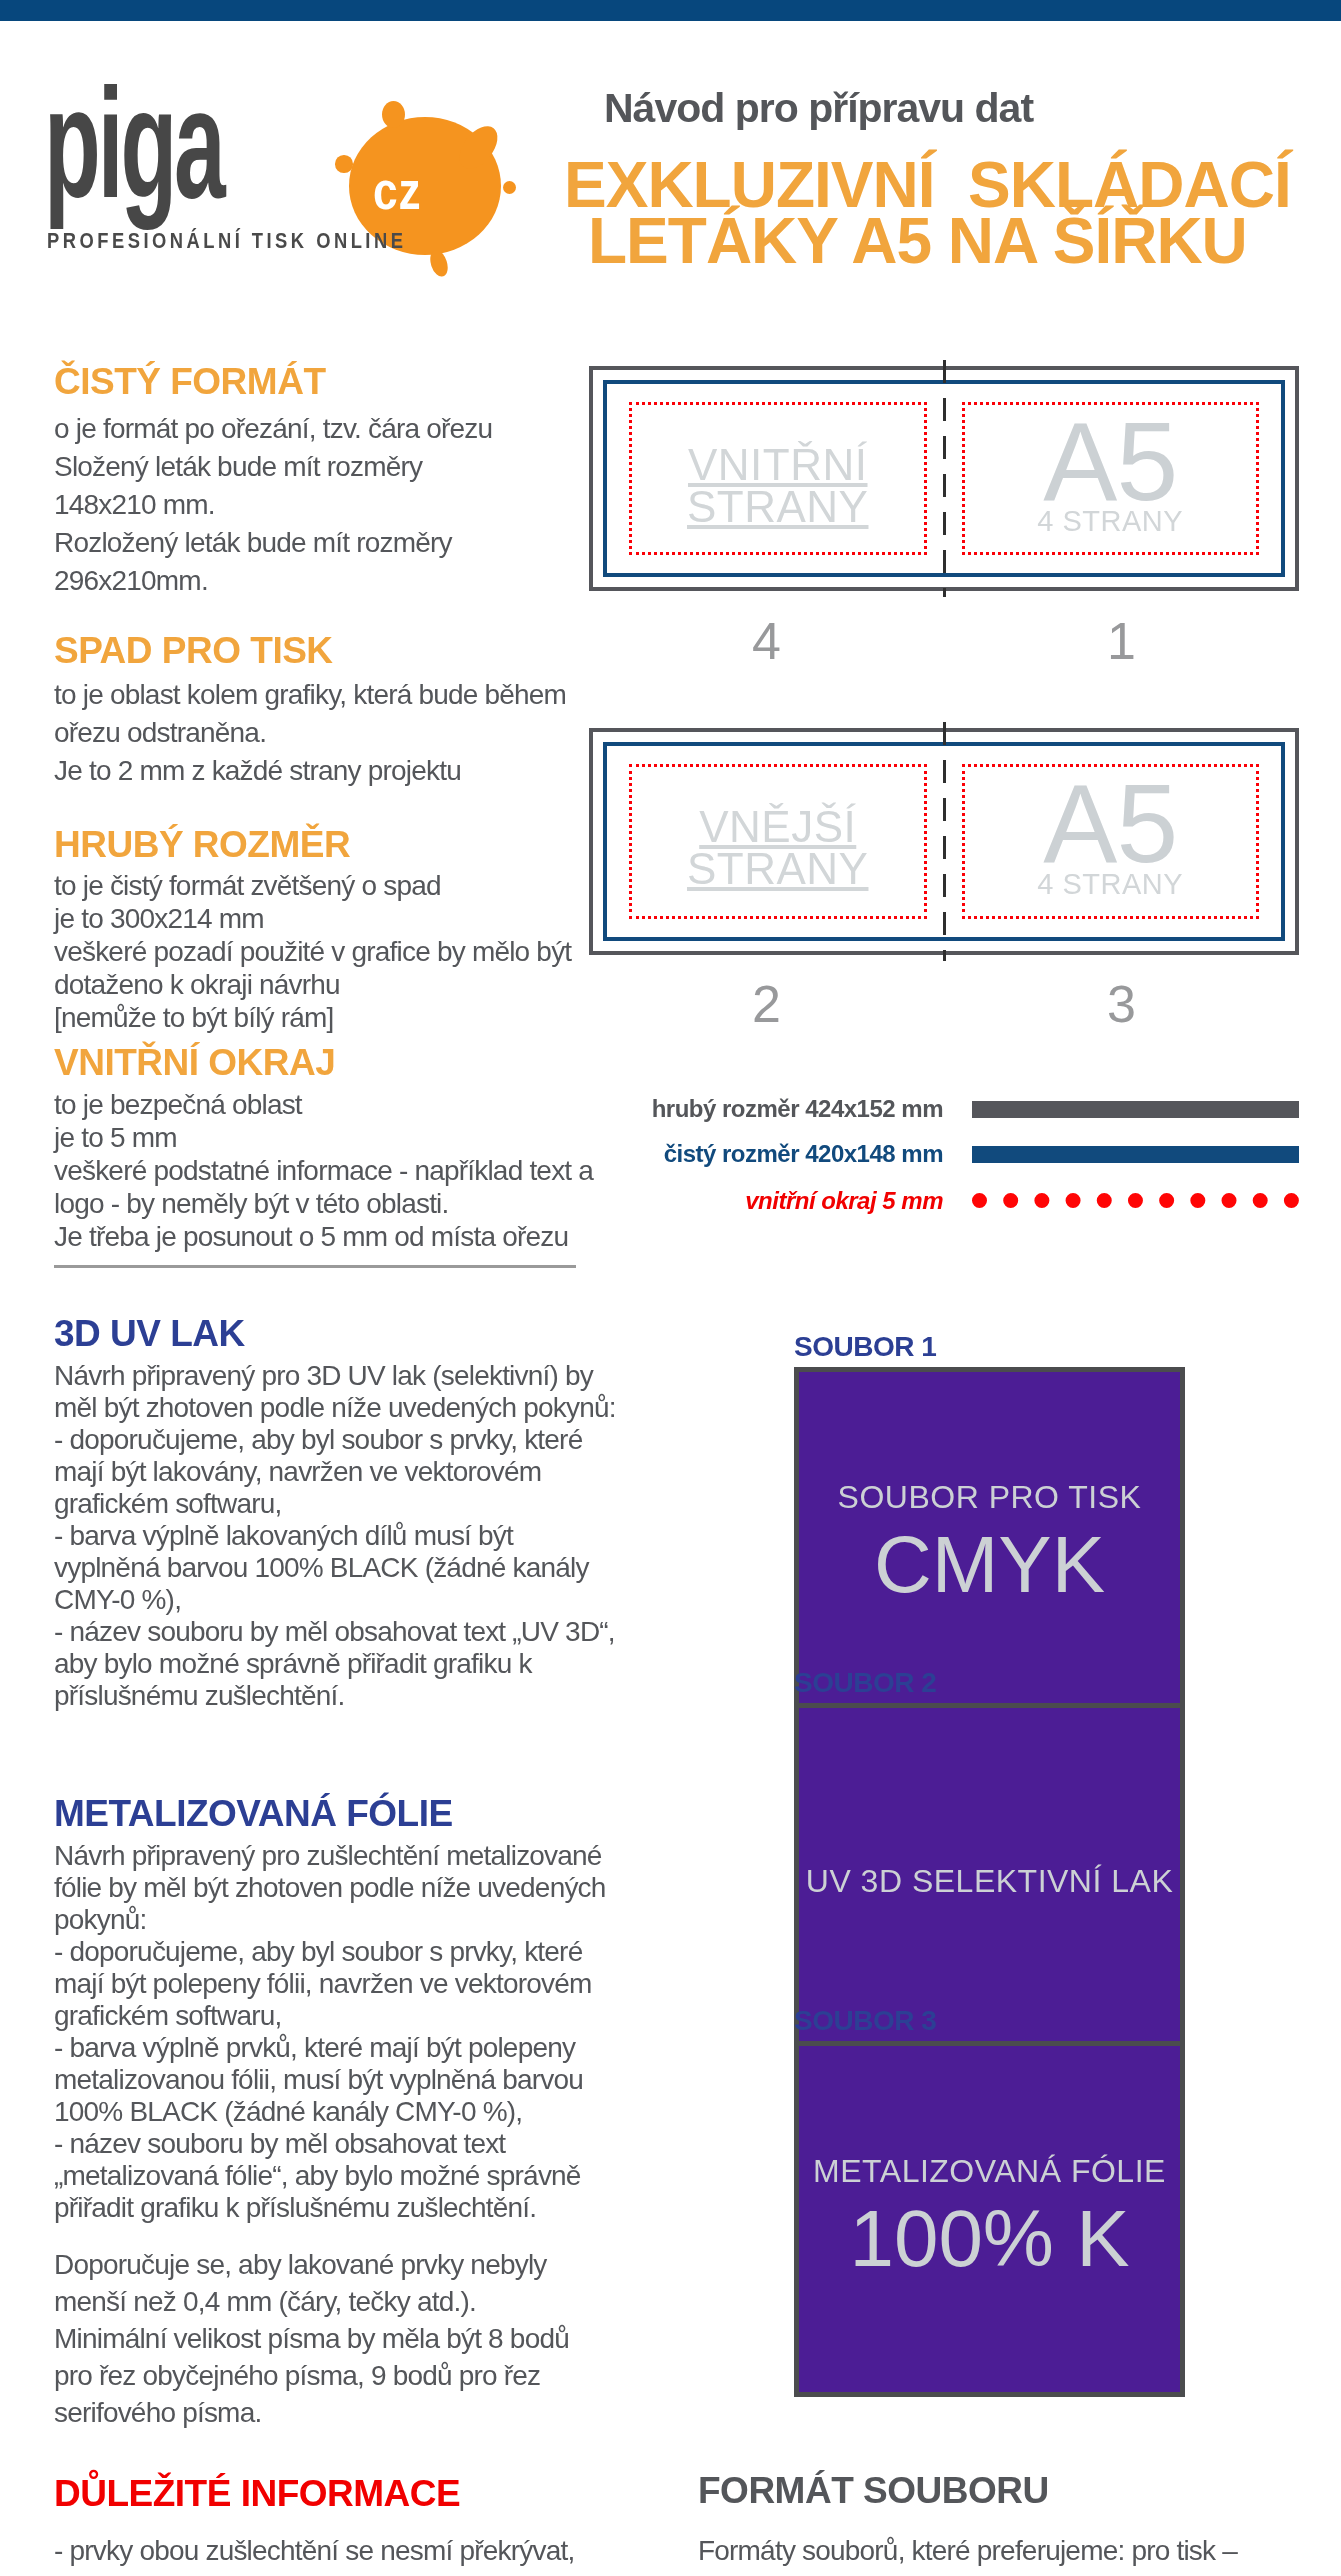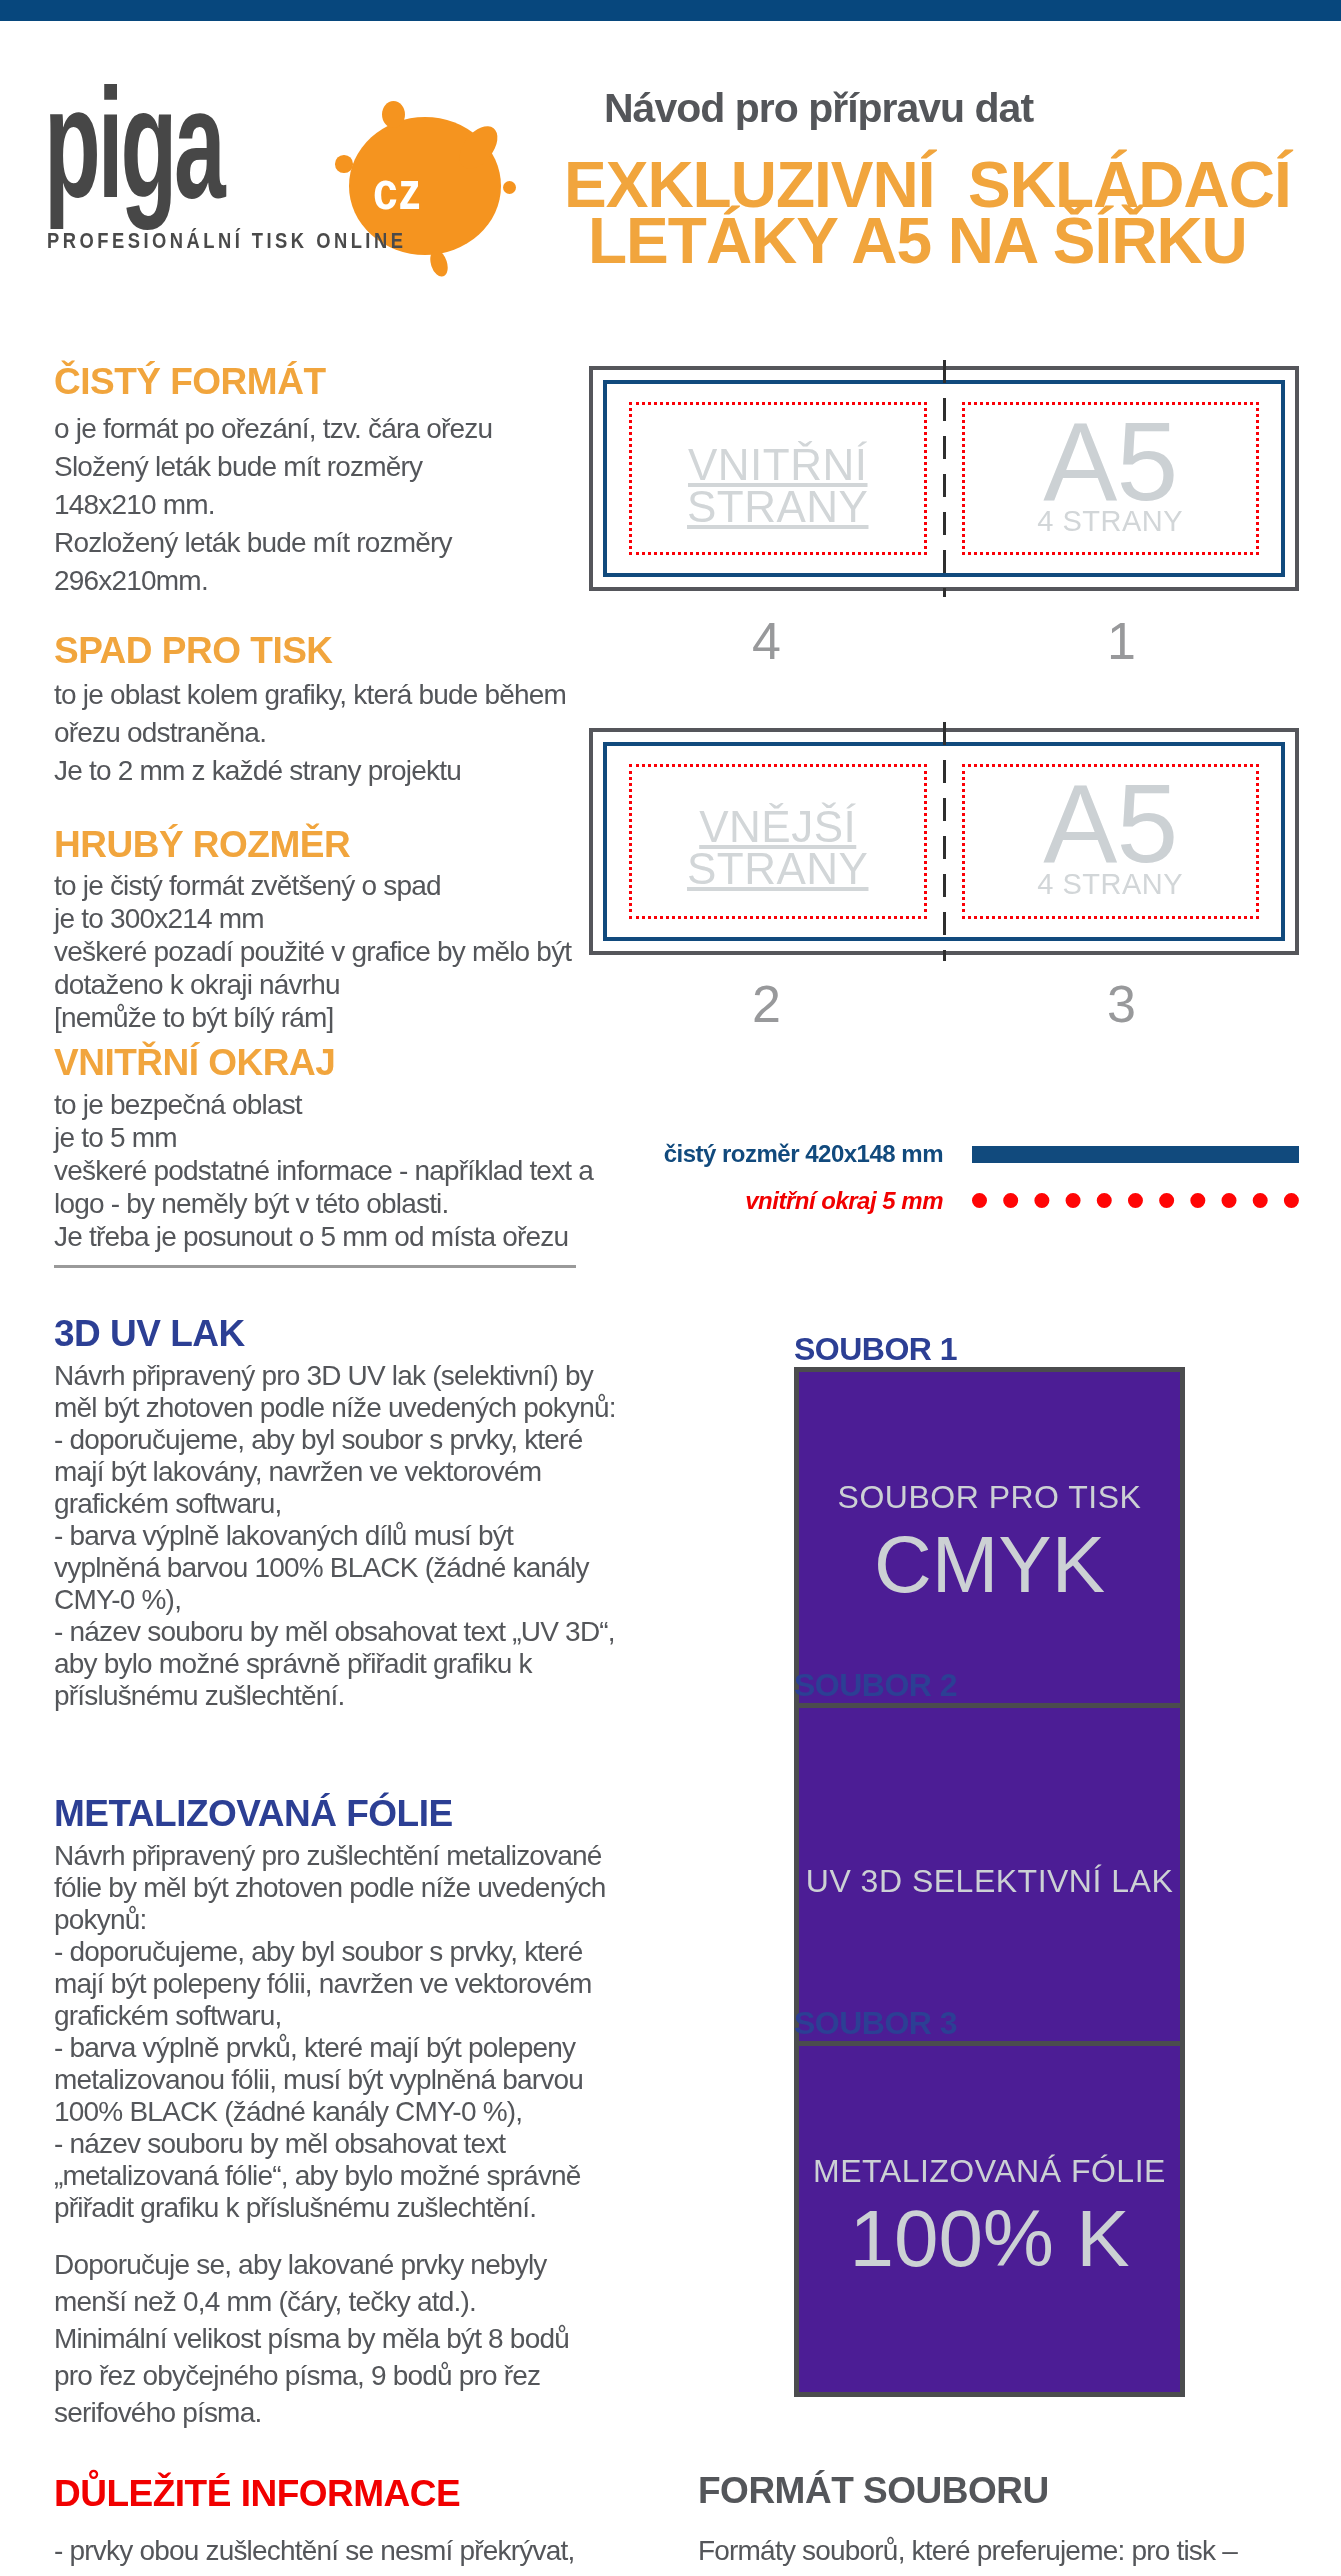--- a/index.html
+++ b/index.html
@@ -66,21 +66,21 @@
   .legend-row{position:absolute;left:589px;width:710px;height:31px;}
   .legend-label{position:absolute;left:0;top:0;width:354px;text-align:right;
                 font-size:24px;font-weight:bold;letter-spacing:-0.5px;white-space:nowrap;}
   .legend-swatch{position:absolute;left:383px;top:6.2px;width:327px;height:16.5px;}
   .legend-gray .legend-label{color:#54565a;} .legend-gray .legend-swatch{background:#55565b;}
   .legend-blue .legend-label{color:#114a7d;} .legend-blue .legend-swatch{background:#114a7d;}
   .legend-red  .legend-label{color:#f10000;font-style:italic;}
   .legend-red .legend-swatch{height:0;background:none;border-top:15.5px dotted #ff0505;}
 
   
-  .file-label{position:absolute;left:794px;font-size:32px;font-weight:bold;color:#2c3f94;white-space:nowrap;letter-spacing:-0.5px;}
+  .file-label{position:absolute;left:794px;font-size:28px;font-weight:bold;color:#2c3f94;white-space:nowrap;letter-spacing:-0.5px;}
   .file-box{position:absolute;left:794px;width:391px;height:356px;border:5.2px solid #4b4c4e;box-sizing:border-box;
             display:flex;flex-direction:column;align-items:center;justify-content:center;background:#4c1d95;}
   .file-line1{font-size:32px;color:#ccd1d4;letter-spacing:0.5px;white-space:nowrap;}
   .file-line2{font-size:80px;color:#ccd1d4;letter-spacing:0;margin-top:3.1px;white-space:nowrap;}
 </style>
 </head>
 <body>
 
 <div class="page">
 
@@ -197,20 +197,24 @@
       <div>STRANY</div>
     </div>
     <div class="d-a5">A5</div>
     <div class="d-pages">4 STRANY</div>
   </div>
   <div class="d-numbers" style="top:974px;">
     <span class="d-num d-num-left">2</span>
     <span class="d-num d-num-right">3</span>
   </div>
 
+  <div class="legend-row legend-gray" style="top:1095px;">
+    <div class="legend-label">hrubý rozměr 424x152 mm</div>
+    <div class="legend-swatch"></div>
+  </div>
   <div class="legend-row legend-blue" style="top:1140px;">
     <div class="legend-label">čistý rozměr 420x148 mm</div>
     <div class="legend-swatch"></div>
   </div>
   <div class="legend-row legend-red" style="top:1187px;">
     <div class="legend-label">vnitřní okraj 5 mm</div>
     <div class="legend-swatch"></div>
   </div>
 
   <div class="file-label" style="top:1331px;">SOUBOR 1</div>

